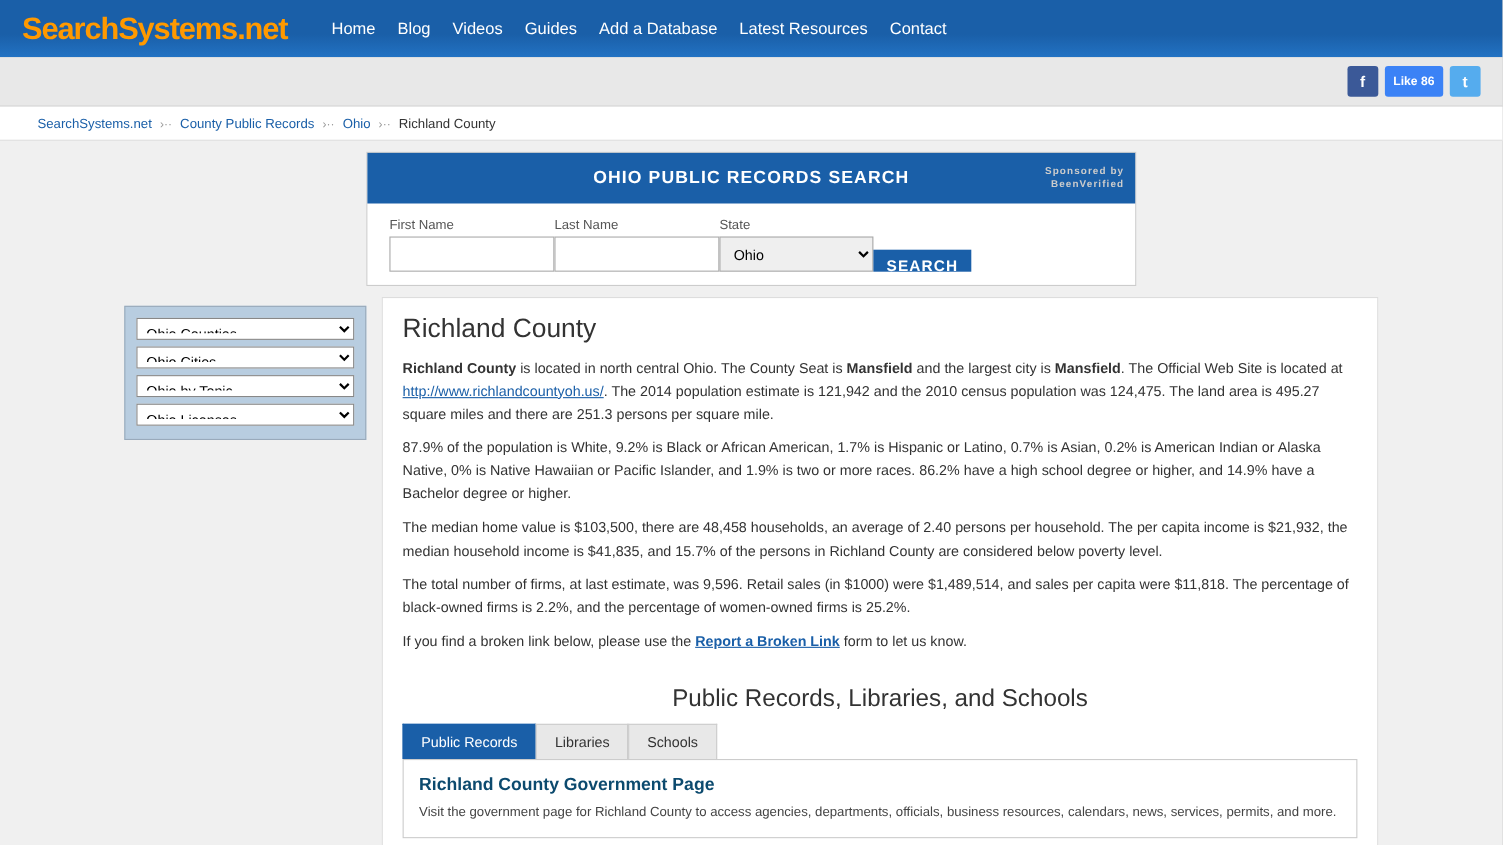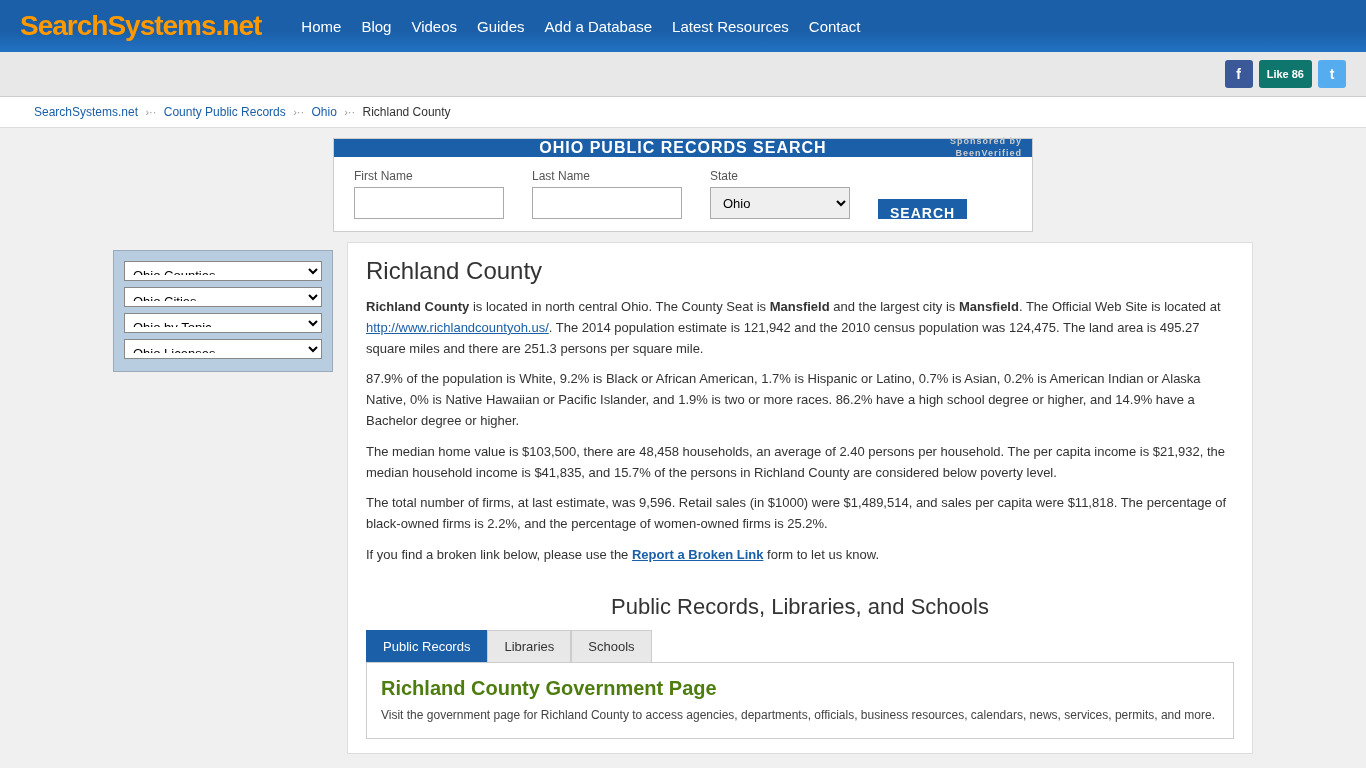--- a/index.html
+++ b/index.html
@@ -44,21 +44,21 @@
       justify-content: center;
       width: 28px;
       height: 28px;
       border-radius: 3px;
       font-size: 14px;
       font-weight: bold;
       cursor: pointer;
       text-decoration: none;
     }
     .fb-btn { background: #3b5998; color: #fff; }
-    .fb-like { background: #0f766e; color: #fff; font-size: 11px; padding: 0 8px; width: auto; border-radius: 3px; }
+    .fb-like { background: #3b82f6; color: #fff; font-size: 11px; padding: 0 8px; width: auto; border-radius: 3px; }
     .tw-btn { background: #55acee; color: #fff; }
 
     
     #main-container {
       background: #f0f0f0;
       min-height: 680px;
     }
 
     
     #breadcrumb {
@@ -75,41 +75,41 @@
     #search-widget {
       background: #fff;
       margin: 10px auto;
       max-width: 700px;
       border: 1px solid #ccc;
     }
     #search-widget-header {
       background: #1a5fa8;
       color: #fff;
       text-align: center;
-      padding: 0;
+      padding: 14px;
       font-size: 16px;
       font-weight: bold;
       letter-spacing: 1px;
       display: flex;
       align-items: center;
       justify-content: center;
       position: relative;
     }
     #search-widget-header .sponsored {
       position: absolute;
       right: 10px;
       font-size: 9px;
       color: #ccc;
       text-align: right;
       line-height: 1.3;
     }
     #search-form {
       padding: 12px 20px;
       display: flex;
-      gap: 28px;
+      gap: 0;
       align-items: flex-end;
     }
     .form-group { display: flex; flex-direction: column; gap: 4px; }
     .form-group label { font-size: 12px; color: #555; }
     .form-group input, .form-group select {
       border: 1px solid #aaa;
       padding: 6px 8px;
       font-size: 13px;
       height: 32px;
     }
@@ -224,22 +224,22 @@
       background: #1a5fa8;
       color: #fff;
       border-color: #1a5fa8;
     }
     #tab-content {
       border: 1px solid #ccc;
       padding: 14px;
       background: #fff;
     }
     #tab-content h3 {
-      font-size: 20px;
-      color: #4d7c0f;
+      font-size: 16px;
+      color: #0c4a6e;
       margin-bottom: 6px;
     }
     #tab-content p {
       font-size: 12px;
       line-height: 1.5;
       color: #444;
     }
   </style>
 </head>
 <body>

